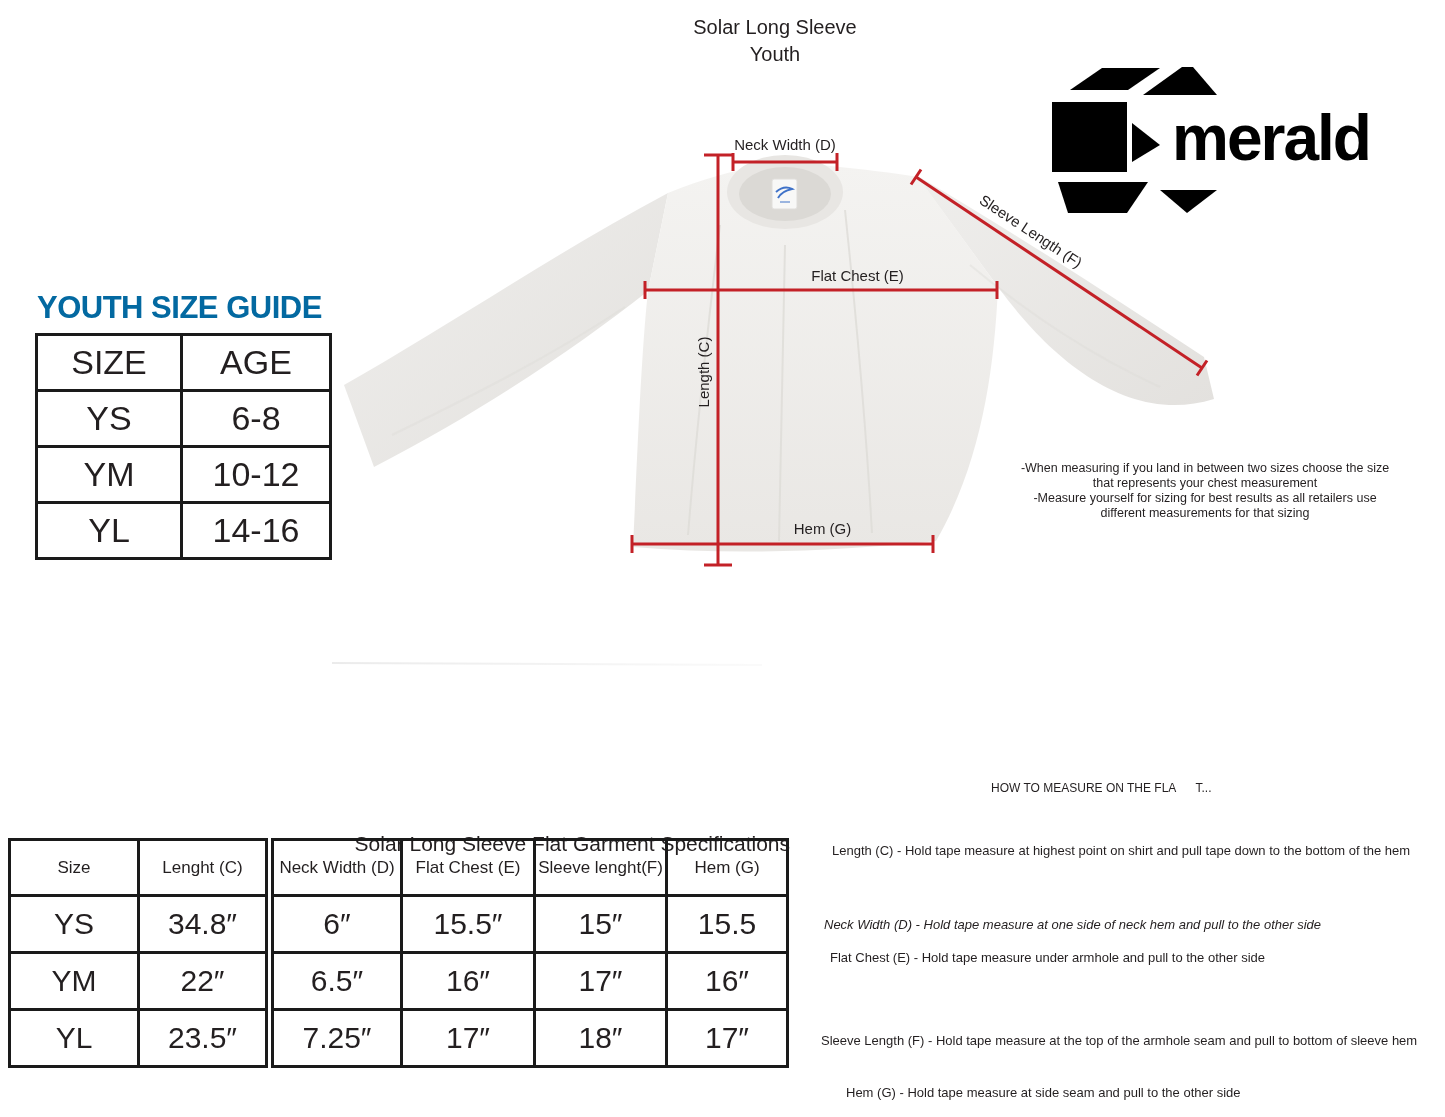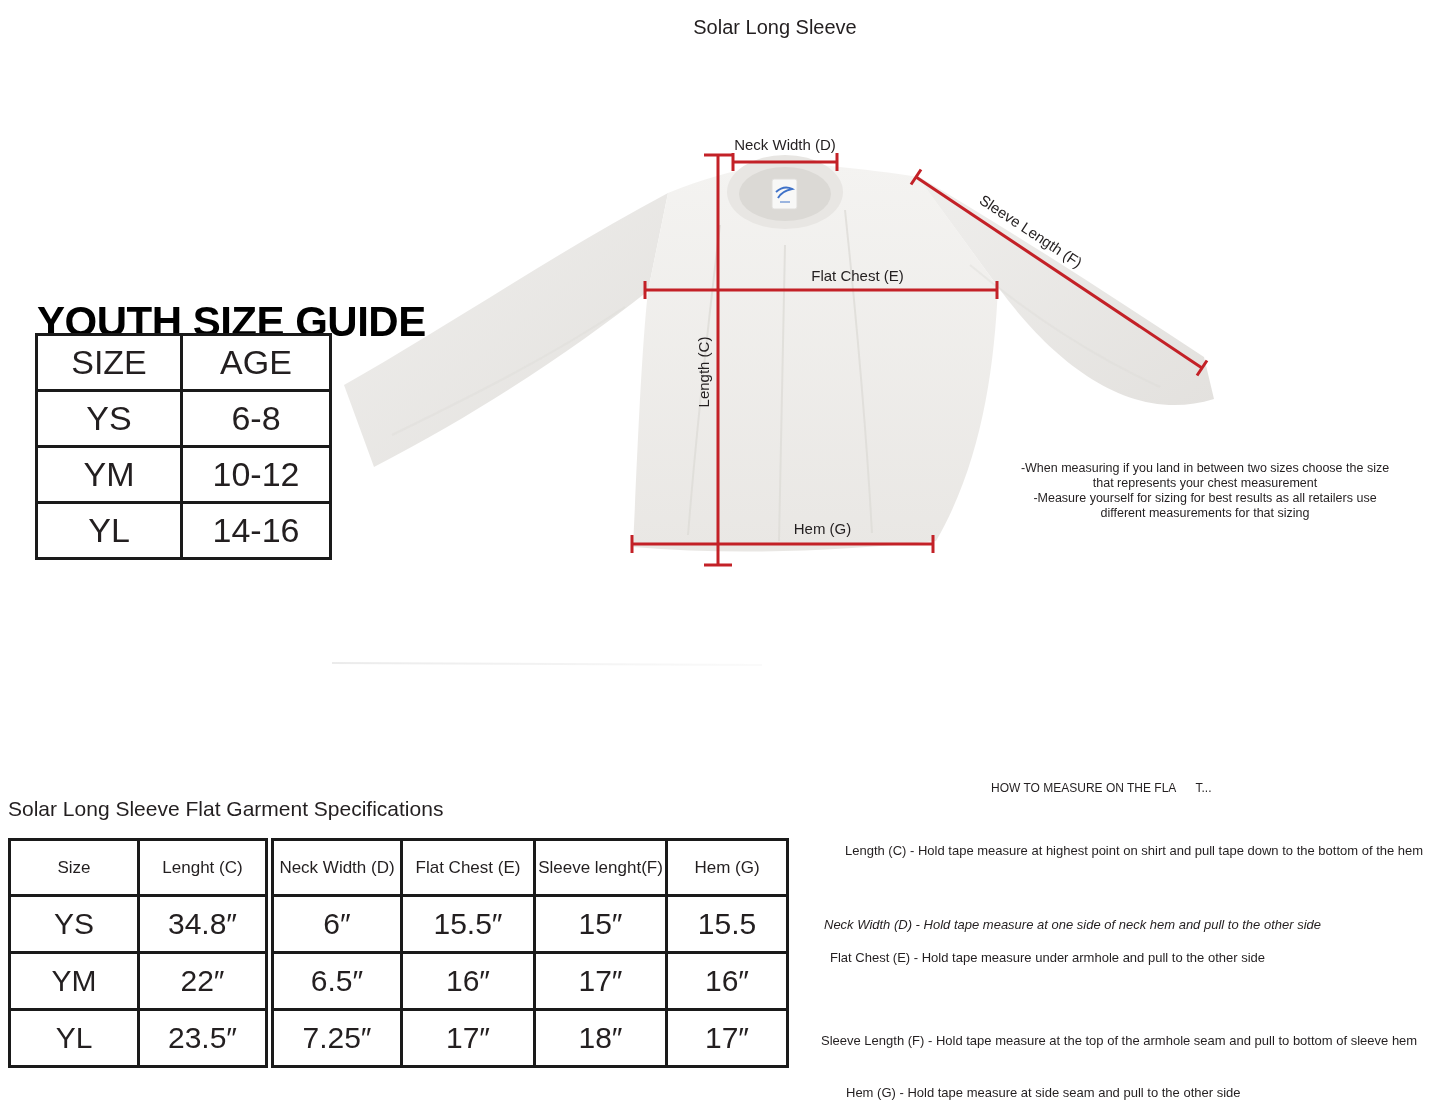--- a/index.html
+++ b/index.html
@@ -21,31 +21,31 @@
   .mlabel{position:absolute;font-size:15px;color:#231f20;white-space:nowrap;}
   .lbl-neck{left:705px;top:136px;width:160px;text-align:center;}
   .lbl-chest{left:775px;top:267px;width:165px;text-align:center;}
   .lbl-hem{left:760px;top:520px;width:125px;text-align:center;}
   .lbl-length{left:703px;top:372px;transform:translate(-50%,-50%) rotate(-90deg);}
   .lbl-sleeve{left:1031px;top:231px;transform:translate(-50%,-50%) rotate(33.5deg);}
   .photo-edge{left:332px;top:663px;width:430px;height:2px;
     background:linear-gradient(to right,rgba(0,0,0,0.08),rgba(0,0,0,0.02));transform:rotate(0.25deg);}
 
   
-  .ysg-title{left:37px;top:298px;font-size:42px;font-weight:700;letter-spacing:-0.5px;color:#000000;}
+  .ysg-title{left:37px;top:290px;font-size:31px;font-weight:700;letter-spacing:-0.5px;color:#0369a1;}
   .ysg-table{left:35px;top:333px;border-collapse:collapse;table-layout:fixed;}
   .ysg-table th,.ysg-table td{
     border:3px solid #1a1a1a;text-align:center;vertical-align:middle;
     font-size:34px;font-weight:400;height:53px;padding:0;
   }
   .ysg-table col.c1{width:145px;}
   .ysg-table col.c2{width:149px;}
 
   
-  .spec-title{left:8px;top:797px;width:782px;text-align:left;font-size:21px;}
+  .spec-title{left:8px;top:832px;width:782px;text-align:right;font-size:21px;}
   .spec-table{left:8px;top:838px;border-collapse:collapse;table-layout:fixed;}
   .spec-table th,.spec-table td{
     border:3px solid #1a1a1a;text-align:center;vertical-align:middle;padding:0;
   }
   .spec-table th{font-size:17px;font-weight:400;height:53px;}
   .spec-table td{font-size:30px;font-weight:400;height:54px;}
   .spec-table th:nth-child(3),.spec-table td:nth-child(3){border-left:9px double #1a1a1a;}
   .spec-table col.s1{width:129px;}
   .spec-table col.s2{width:131px;}
   .spec-table col.s3{width:132px;}
@@ -53,35 +53,49 @@
   .spec-table col.s5{width:132px;}
   .spec-table col.s6{width:121px;}
 
   
   .fit-title{left:1020px;top:427px;width:370px;text-align:center;font-size:20px;}
   .fit-lines{left:1015px;top:461px;width:380px;text-align:center;font-size:12.5px;line-height:15px;}
 
   
   .htm-title{left:991px;top:781px;font-size:12px;white-space:pre;}
   .htm-item{position:absolute;font-size:13px;white-space:nowrap;}
-  .htm-item.i0{left:832px;top:843px;margin-left:13px;}
+  .htm-item.i0{left:832px;top:843px;}
   .htm-item.i1{left:824px;top:917px;font-style:italic;}
   .htm-item.i2{left:830px;top:950px;}
   .htm-item.i3{left:821px;top:1033px;}
   .htm-item.i4{left:846px;top:1085px;}
 </style>
 </head>
 <body>
 
 <div class="canvas">
 
   <div class="abs doc-title">
     <div>Solar Long Sleeve</div>
-  </div>
-
+    <div>Youth</div>
+  </div>
+
+  <div class="abs logo">
+    <svg width="372" height="168" viewBox="0 0 372 168">
+      <g fill="#000000">
+        <polygon points="32,35 64,13 122,13 90,35"></polygon>
+        <polygon points="105,40 144,12 155,12 179,40"></polygon>
+        <rect x="14" y="47" width="75" height="70"></rect>
+        <polygon points="94,68 122,90 94,107"></polygon>
+        <polygon points="20,127 110,127 89,158 30,158"></polygon>
+        <polygon points="122,135 179,135 149,158"></polygon>
+      </g>
+      <text x="134" y="105" font-family="Liberation Sans, sans-serif" font-size="64" font-weight="700" letter-spacing="-2" fill="#000000">merald</text>
+    </svg>
+  </div>
 
   <div class="abs shirt">
     <svg width="900" height="470" viewBox="0 0 900 470">
       <defs>
         <linearGradient id="bodyGrad" x1="0" y1="0" x2="0" y2="1">
           <stop offset="0" stop-color="#f4f3f1"></stop>
           <stop offset="1" stop-color="#e9e7e4"></stop>
         </linearGradient>
         <linearGradient id="sleeveGrad" x1="0" y1="0" x2="1" y2="1">
           <stop offset="0" stop-color="#efeeec"></stop>

